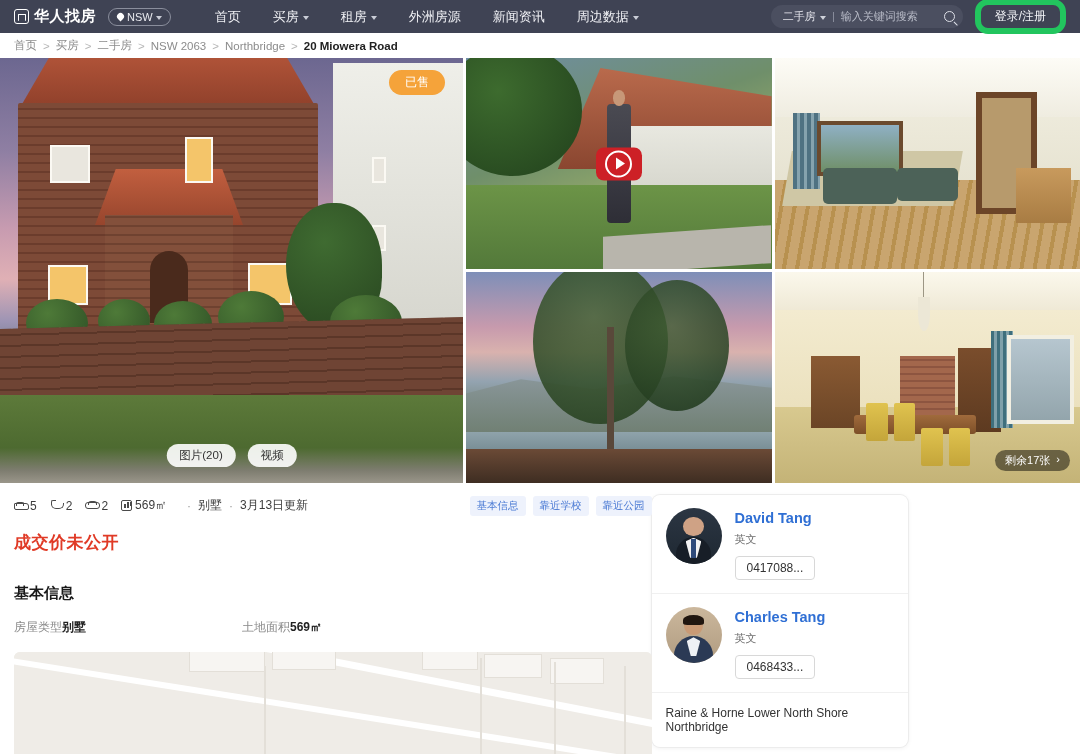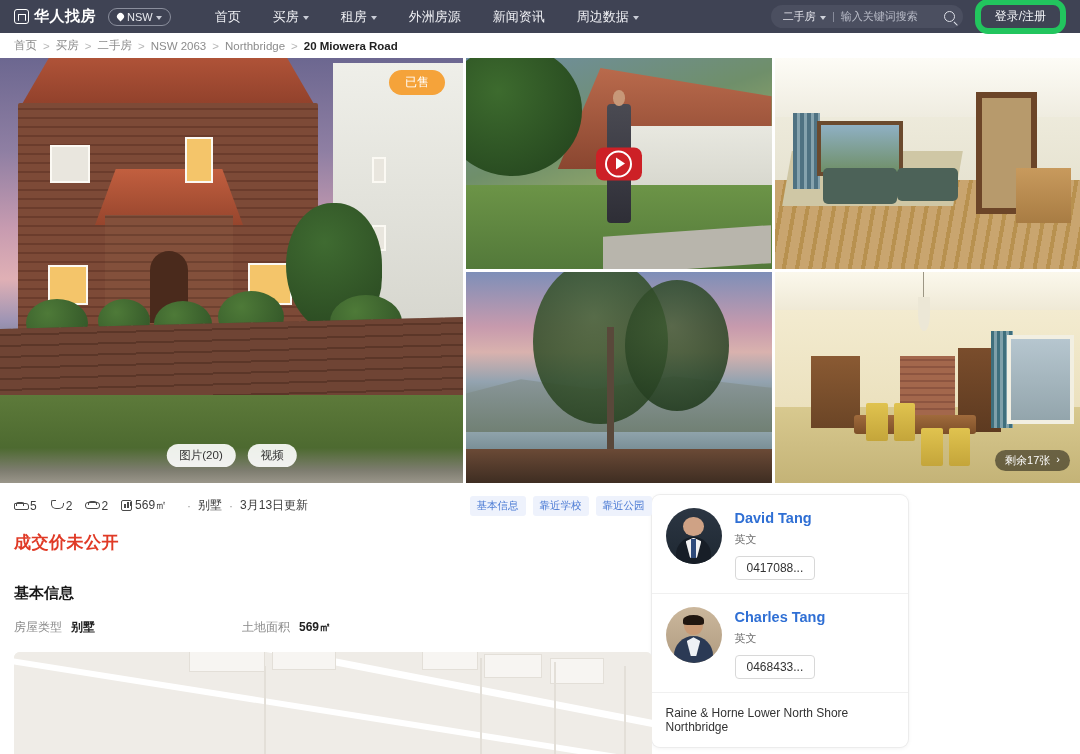--- a/index.html
+++ b/index.html
@@ -378,21 +378,21 @@
     color: #e03a26; font-size: 17px; font-weight: bold;
     margin-top: 17px; letter-spacing: .5px;
   }
   .sec-title {
     font-size: 15px; font-weight: bold; color: #1a1a1a;
     margin-top: 30px;
   }
   .info-grid {
     display: flex; margin-top: 16px; font-size: 12px;
   }
-  .info-cell { display: flex; gap: 9px; }
+  .info-cell { display: flex; }
   .info-cell:first-child { width: 228px; }
   .info-k { color: #8a8a8a; }
   .info-v { color: #222; font-weight: bold; }
 
   .map-wrap {
     margin-top: 16px; height: 120px;
     border-radius: 6px 6px 0 0; overflow: hidden;
     position: relative;
     background: #f0ede8;
   }

